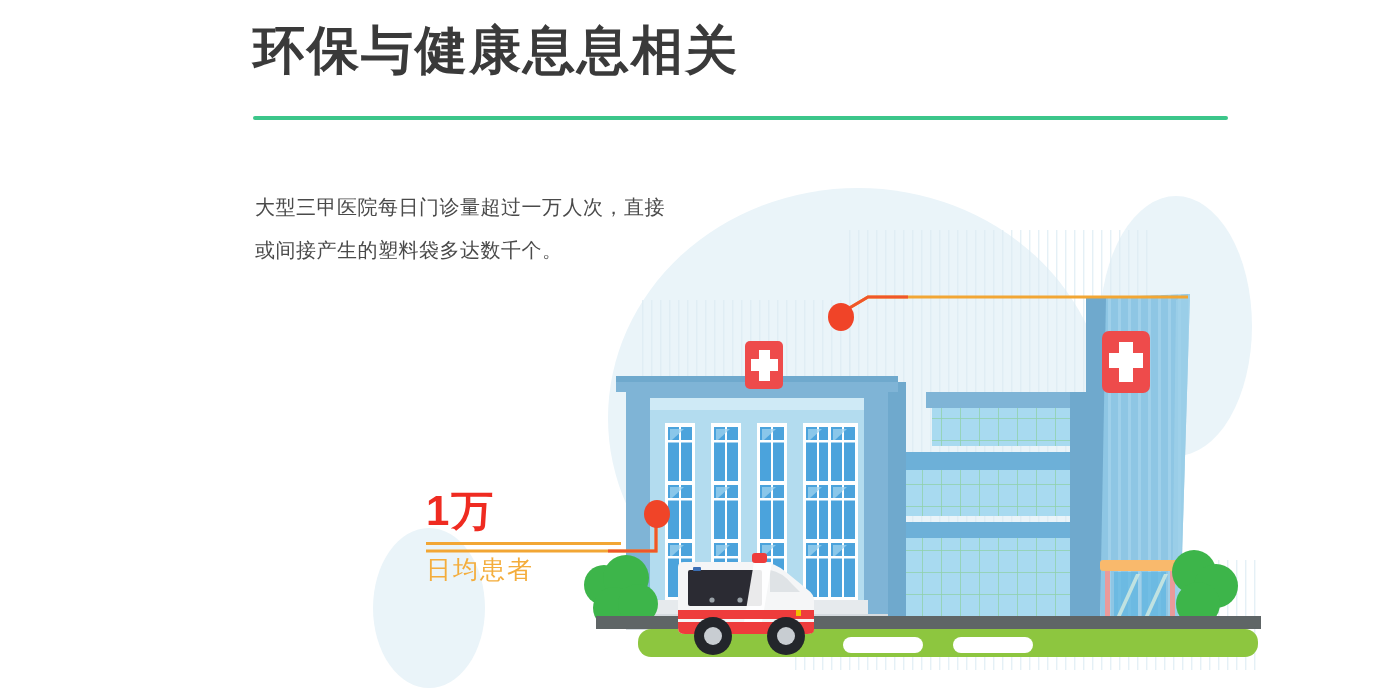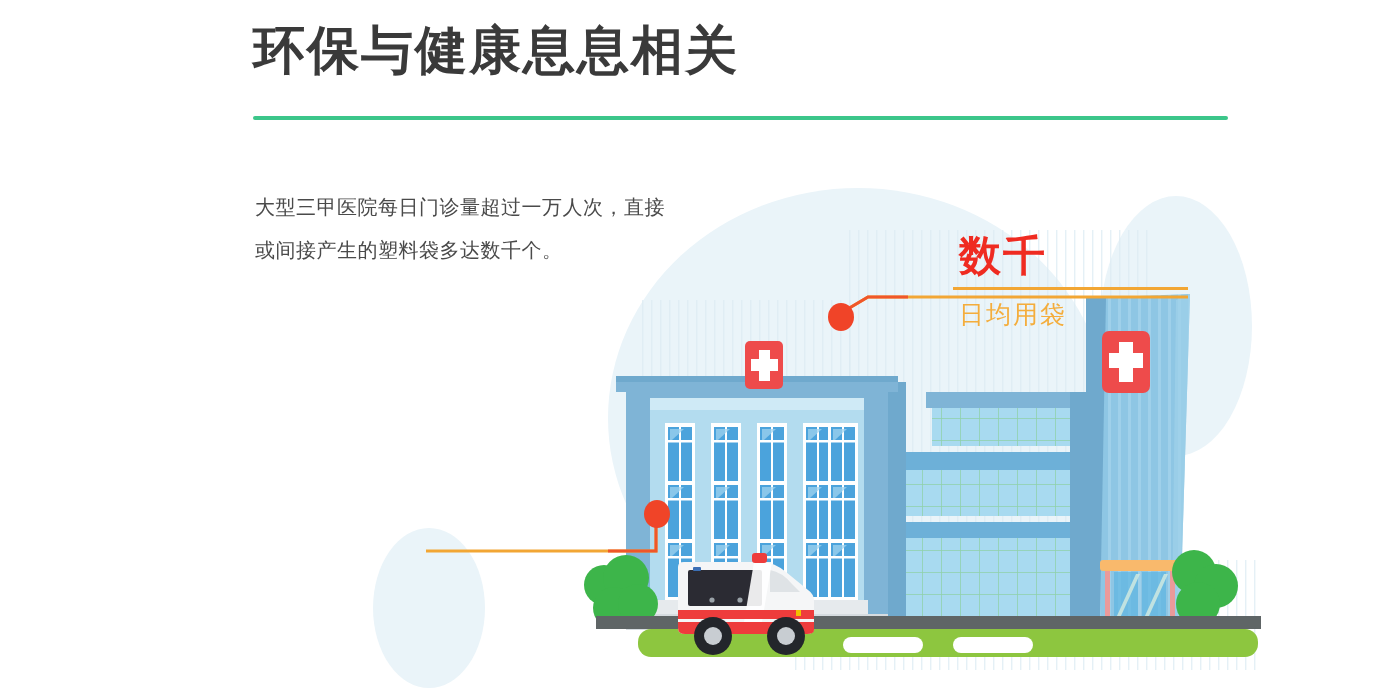--- a/index.html
+++ b/index.html
@@ -340,22 +340,22 @@
     <g>
       <path d="M793 313 L820 297 L1140 297" stroke="#f2a634" stroke-width="3" fill="none"></path>
       <path d="M793 313 L820 297 L860 297" stroke="#f0562a" stroke-width="3" fill="none"></path>
     </g>
     <g>
       <path d="M608 516 L608 551 L378 551" stroke="#f2a634" stroke-width="3" fill="none"></path>
       <path d="M608 516 L608 551 L560 551" stroke="#f0562a" stroke-width="3" fill="none"></path>
     </g>
   </svg>
 
-  <div class="callout" id="callout-bags">
-    <div class="big">数千</div>
+  <div class="dot" id="dot-bags"></div>
+
+  <div class="callout" id="callout-patients">
+    <div class="big">1万</div>
     <div class="rule"></div>
-    <div class="sub">日均用袋</div>
+    <div class="sub">日均患者</div>
   </div>
-  <div class="dot" id="dot-bags"></div>
-
   <div class="dot" id="dot-patients"></div>
 
 </div>
 
 </body></html>

